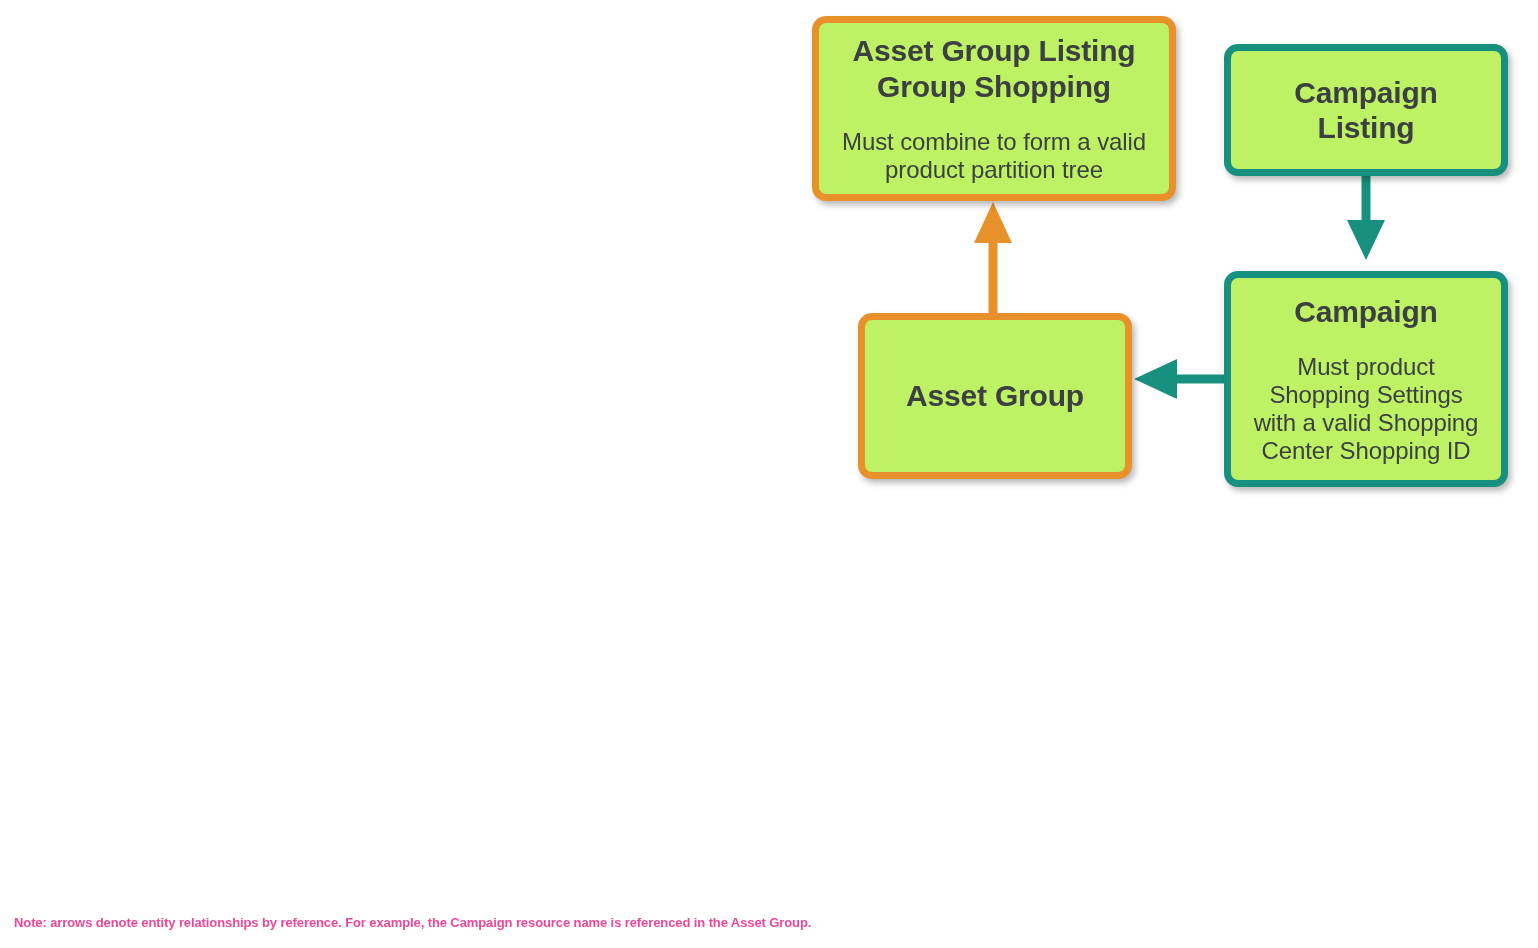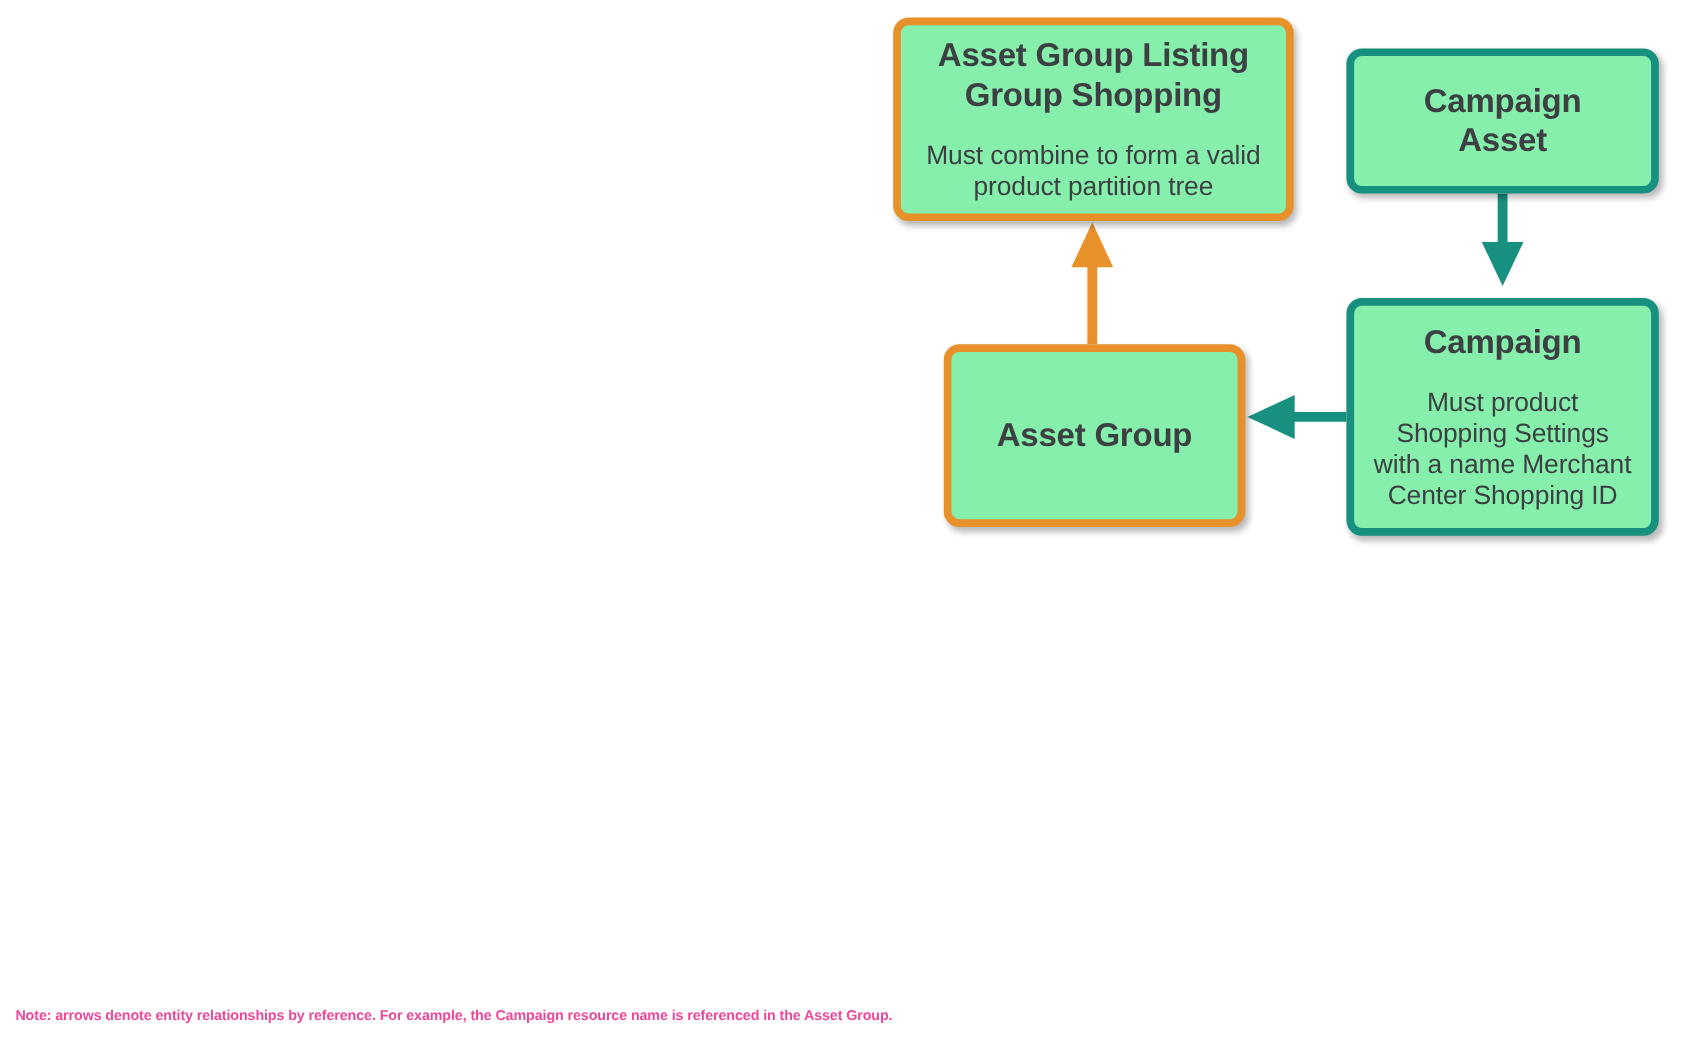--- a/index.html
+++ b/index.html
@@ -21,21 +21,21 @@
     position: absolute;
     left: 0; top: 0;
     width: 1538px;
     height: 948px;
   }
 
   
   .node {
     position: absolute;
     box-sizing: border-box;
-    background: #86efac;
+    background: #bef264;
     border-radius: 14px;
     border-style: solid;
     border-width: 7px;
     display: flex;
     flex-direction: column;
     align-items: center;
     justify-content: center;
     text-align: center;
     box-shadow: 3px 4px 6px rgba(0,0,0,0.28);
     padding: 4px 12px;
@@ -116,33 +116,33 @@
     </div>
     <div class="node-subtitle">
       <span>Must combine to form a valid</span><br>
       <span>product partition tree</span>
     </div>
   </div>
 
   <div class="node teal" id="node-budget">
     <div class="node-title">
       <span>Campaign</span><br>
-      <span>Asset</span>
+      <span>Listing</span>
     </div>
   </div>
 
   <div class="node orange" id="node-asset">
     <div class="node-title">Asset Group</div>
   </div>
 
   <div class="node teal" id="node-campaign">
     <div class="node-title">Campaign</div>
     <div class="node-subtitle">
       <span>Must product</span><br>
       <span>Shopping Settings</span><br>
-      <span>with a name Merchant</span><br>
+      <span>with a valid Shopping</span><br>
       <span>Center Shopping ID</span>
     </div>
   </div>
 
   <div id="footer-note">Note: arrows denote entity relationships by reference. For example, the Campaign resource name is referenced in the Asset Group.</div>
 
 </div>
 
 </body></html>

